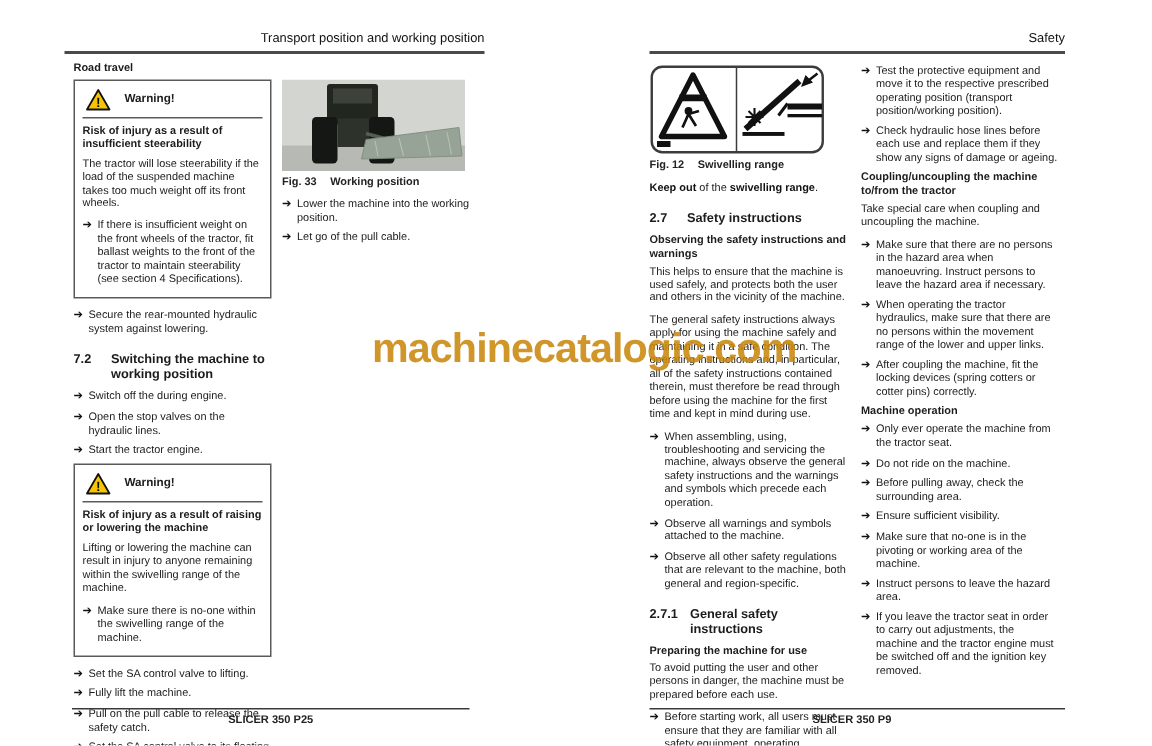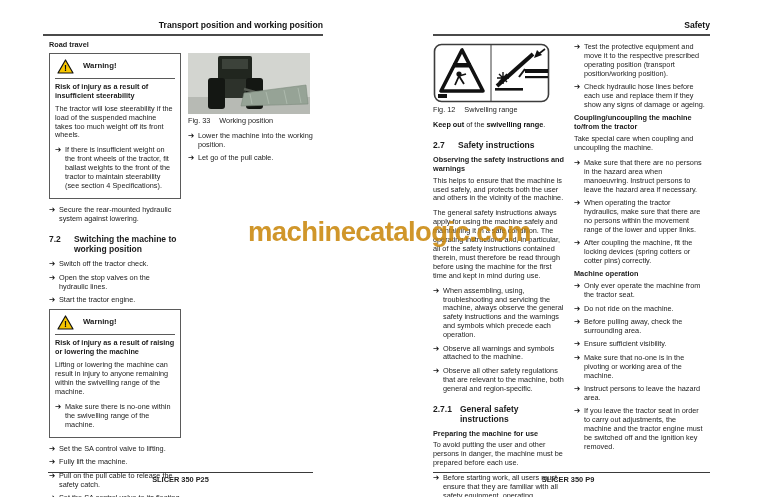--- a/index.html
+++ b/index.html
@@ -3,38 +3,38 @@
 <meta charset="utf-8">
 <style>
   html,body{margin:0;padding:0;}
   body{
     width:768px;height:497px;position:relative;overflow:hidden;
     background:#ffffff;color:#1c1c1c;
     font-family:"Liberation Sans","DejaVu Sans",sans-serif;
     font-size:7.3px;line-height:8.9px;
     -webkit-font-smoothing:antialiased;
   }
-  .hdr{position:absolute;font-weight:bold;font-size:8.6px;text-align:right;color:#111;}
+  .hdr{position:absolute;font-weight:normal;font-size:8.6px;text-align:right;color:#111;}
   .hdr-rule{position:absolute;height:1.6px;background:#4a4a4a;}
   .ftr-rule{position:absolute;height:1px;background:#3a3a3a;}
   .ftr{position:absolute;font-size:7.4px;color:#222;display:flex;justify-content:center;font-weight:bold;}
   .col{position:absolute;}
   .subhead{font-weight:bold;margin:0 0 3px 0;}
   p{margin:0 0 6px 0;}
   .sec{display:flex;font-weight:bold;font-size:8.5px;line-height:10px;margin:10px 0 6px 0;}
   .sec .num{flex:0 0 25px;}
   .sec5 .num{flex:0 0 27px;}
   ul.b{list-style:none;margin:0 0 2px 0;padding:0;}
   ul.b li{display:flex;margin:0 0 4.5px 0;}
   .arr{flex:0 0 10px;font-size:7.5px;line-height:8.9px;color:#111;}
   .warnbox{border:1px solid #5a5a5a;padding:4px 5px 3px 5px;margin:3px 0 7px 0;background:#fff;}
   .warnhead{display:flex;align-items:center;gap:9px;padding:1px 0 4px 2px;border-bottom:1px solid #5a5a5a;margin-bottom:4px;}
   .warnhead .wlabel{font-weight:bold;font-size:7.8px;}
   .warntitle{font-weight:bold;margin:1px 0 4px 0;}
-  .figcap{display:flex;gap:9px;margin:3px 0 6px 0;color:#222;}
+  .figcap{display:flex;gap:9px;margin:3px 0 6px 0;color:#222;font-weight:bold;}
   .figimg{display:block;}
   .keepout{margin:0 0 8px 0;}
   .watermark{
     position:absolute;left:248px;top:228px;z-index:9;
     font-weight:bold;font-size:27.5px;letter-spacing:-0.6px;
     color:rgba(201,135,12,0.88);white-space:nowrap;pointer-events:none;
   }
   b{color:#111;}
 </style>
 </head>
@@ -73,21 +73,21 @@
     </ul>
 
     <div class="sec">
       <span class="num">7.2</span>
       <span>Switching the machine to working position</span>
     </div>
 
     <ul class="b">
       <li>
           <span class="arr">➔</span>
-          <span>Switch off the tractor check.</span>
+          <span>Switch off the during engine.</span>
         </li>
       <li>
           <span class="arr">➔</span>
           <span>Open the stop valves on the hydraulic lines.</span>
         </li>
       <li>
           <span class="arr">➔</span>
           <span>Start the tractor engine.</span>
         </li>
     </ul>

